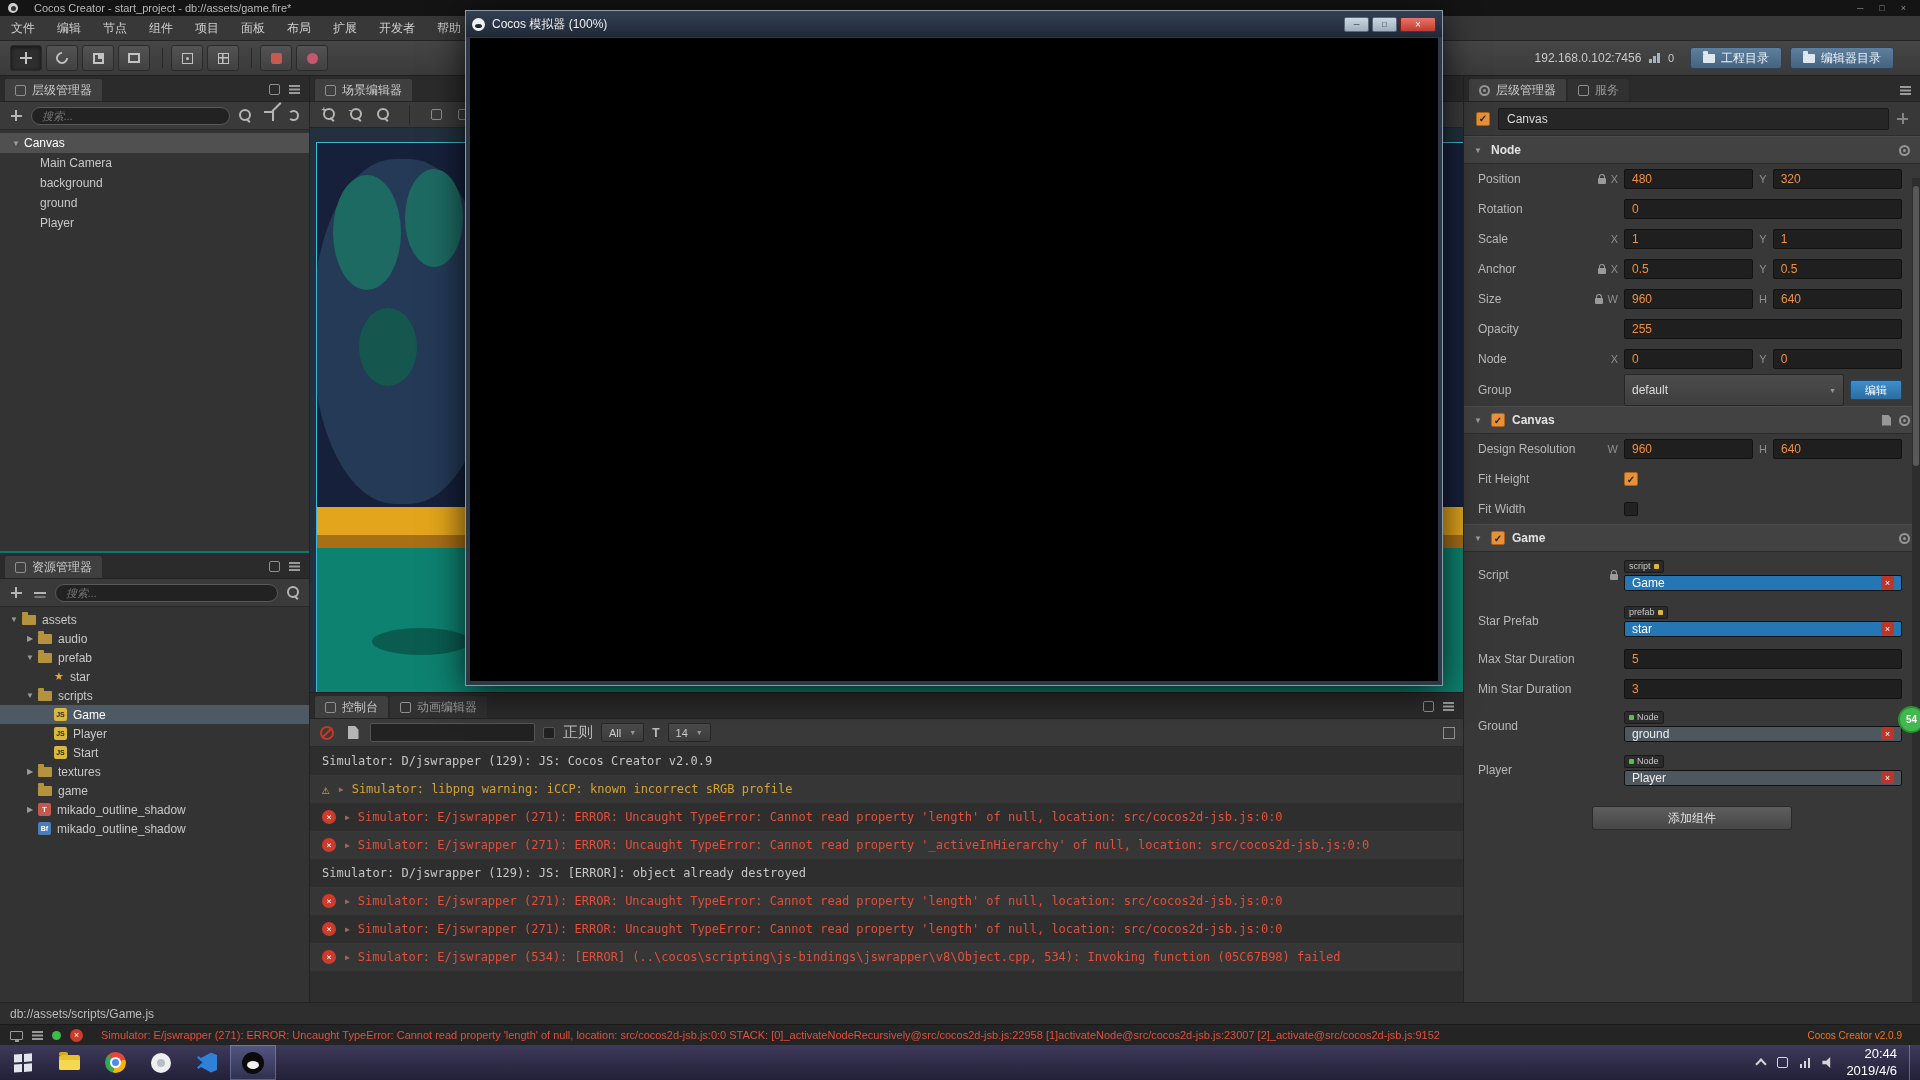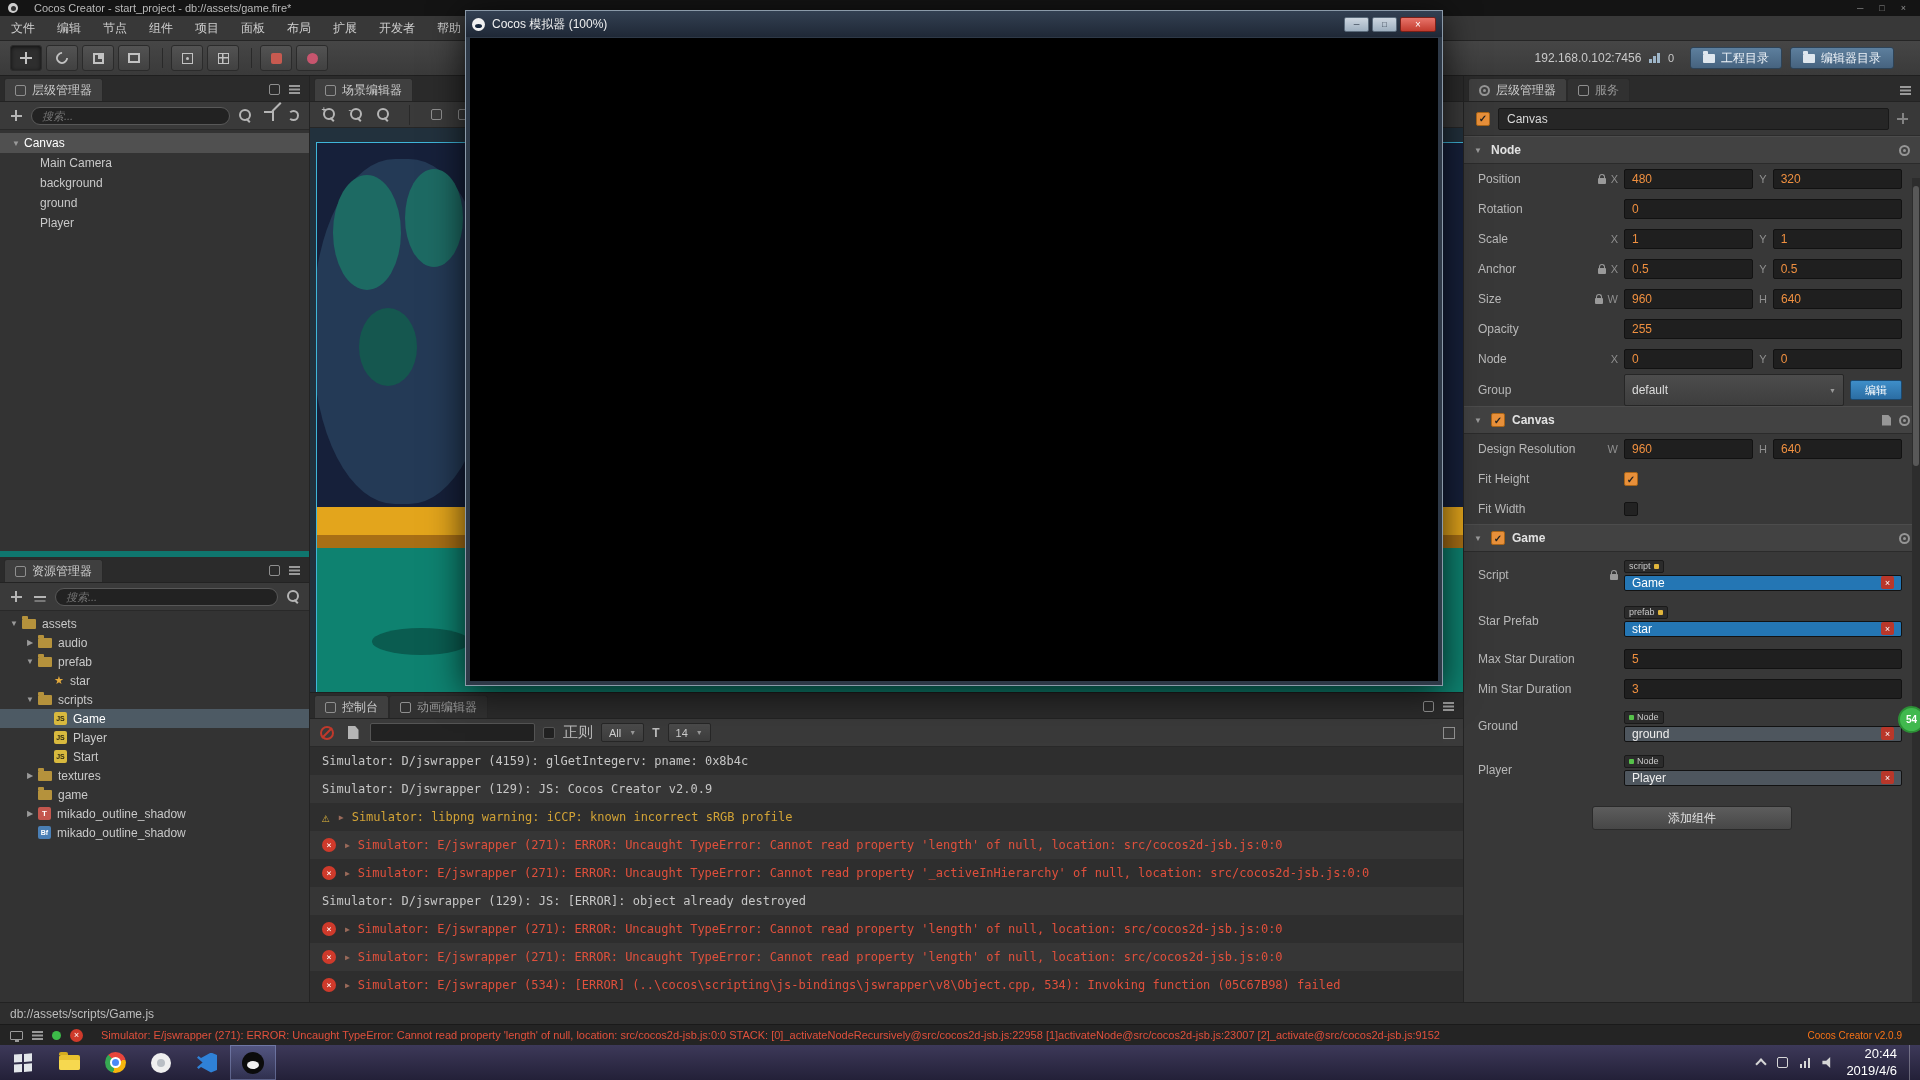--- a/index.html
+++ b/index.html
@@ -330,21 +330,21 @@
             </div>
           <div class="trow hd1">
               <span>ground</span>
             </div>
           <div class="trow hd1">
               <span>Player</span>
             </div>
         </div>
       </div>
 
-      <div style="flex:1;display:flex;flex-direction:column;border-top:6px solid #0f766e">
+      <div style="flex:1;display:flex;flex-direction:column;border-top:2px solid #0f766e">
         <div class="ptabs">
           <div class="ptab">
             <span class="mini-ic"></span>
             <span>资源管理器</span>
           </div>
           <div class="ptab-icons">
             <span class="mini-ic"></span>
             <span class="hamb"></span>
           </div>
         </div>
@@ -498,23 +498,20 @@
               <span class="dd">▼</span>
           </div>
           <span class="t-ic">T</span>
           <div class="mini-select">
             <span>14</span>
               <span class="dd">▼</span>
           </div>
           <div class="pop-ic"></div>
         </div>
         <div class="console-logs">
-          <div class="log-row">
-              <span class="log-text">Simulator: D/jswrapper (4159): glGetIntegerv: pname: 0x8b4c</span>
-            </div>
           <div class="log-row">
               <span class="log-text">Simulator: D/jswrapper (129): JS: Cocos Creator v2.0.9</span>
             </div>
           <div class="log-row lv-warn">
             <span class="warn-badge">⚠</span>
             <span class="log-exp">▶</span>
             <span class="log-text">Simulator: libpng warning: iCCP: known incorrect sRGB profile</span>
           </div>
           <div class="log-row lv-error">
             <span class="err-badge">

